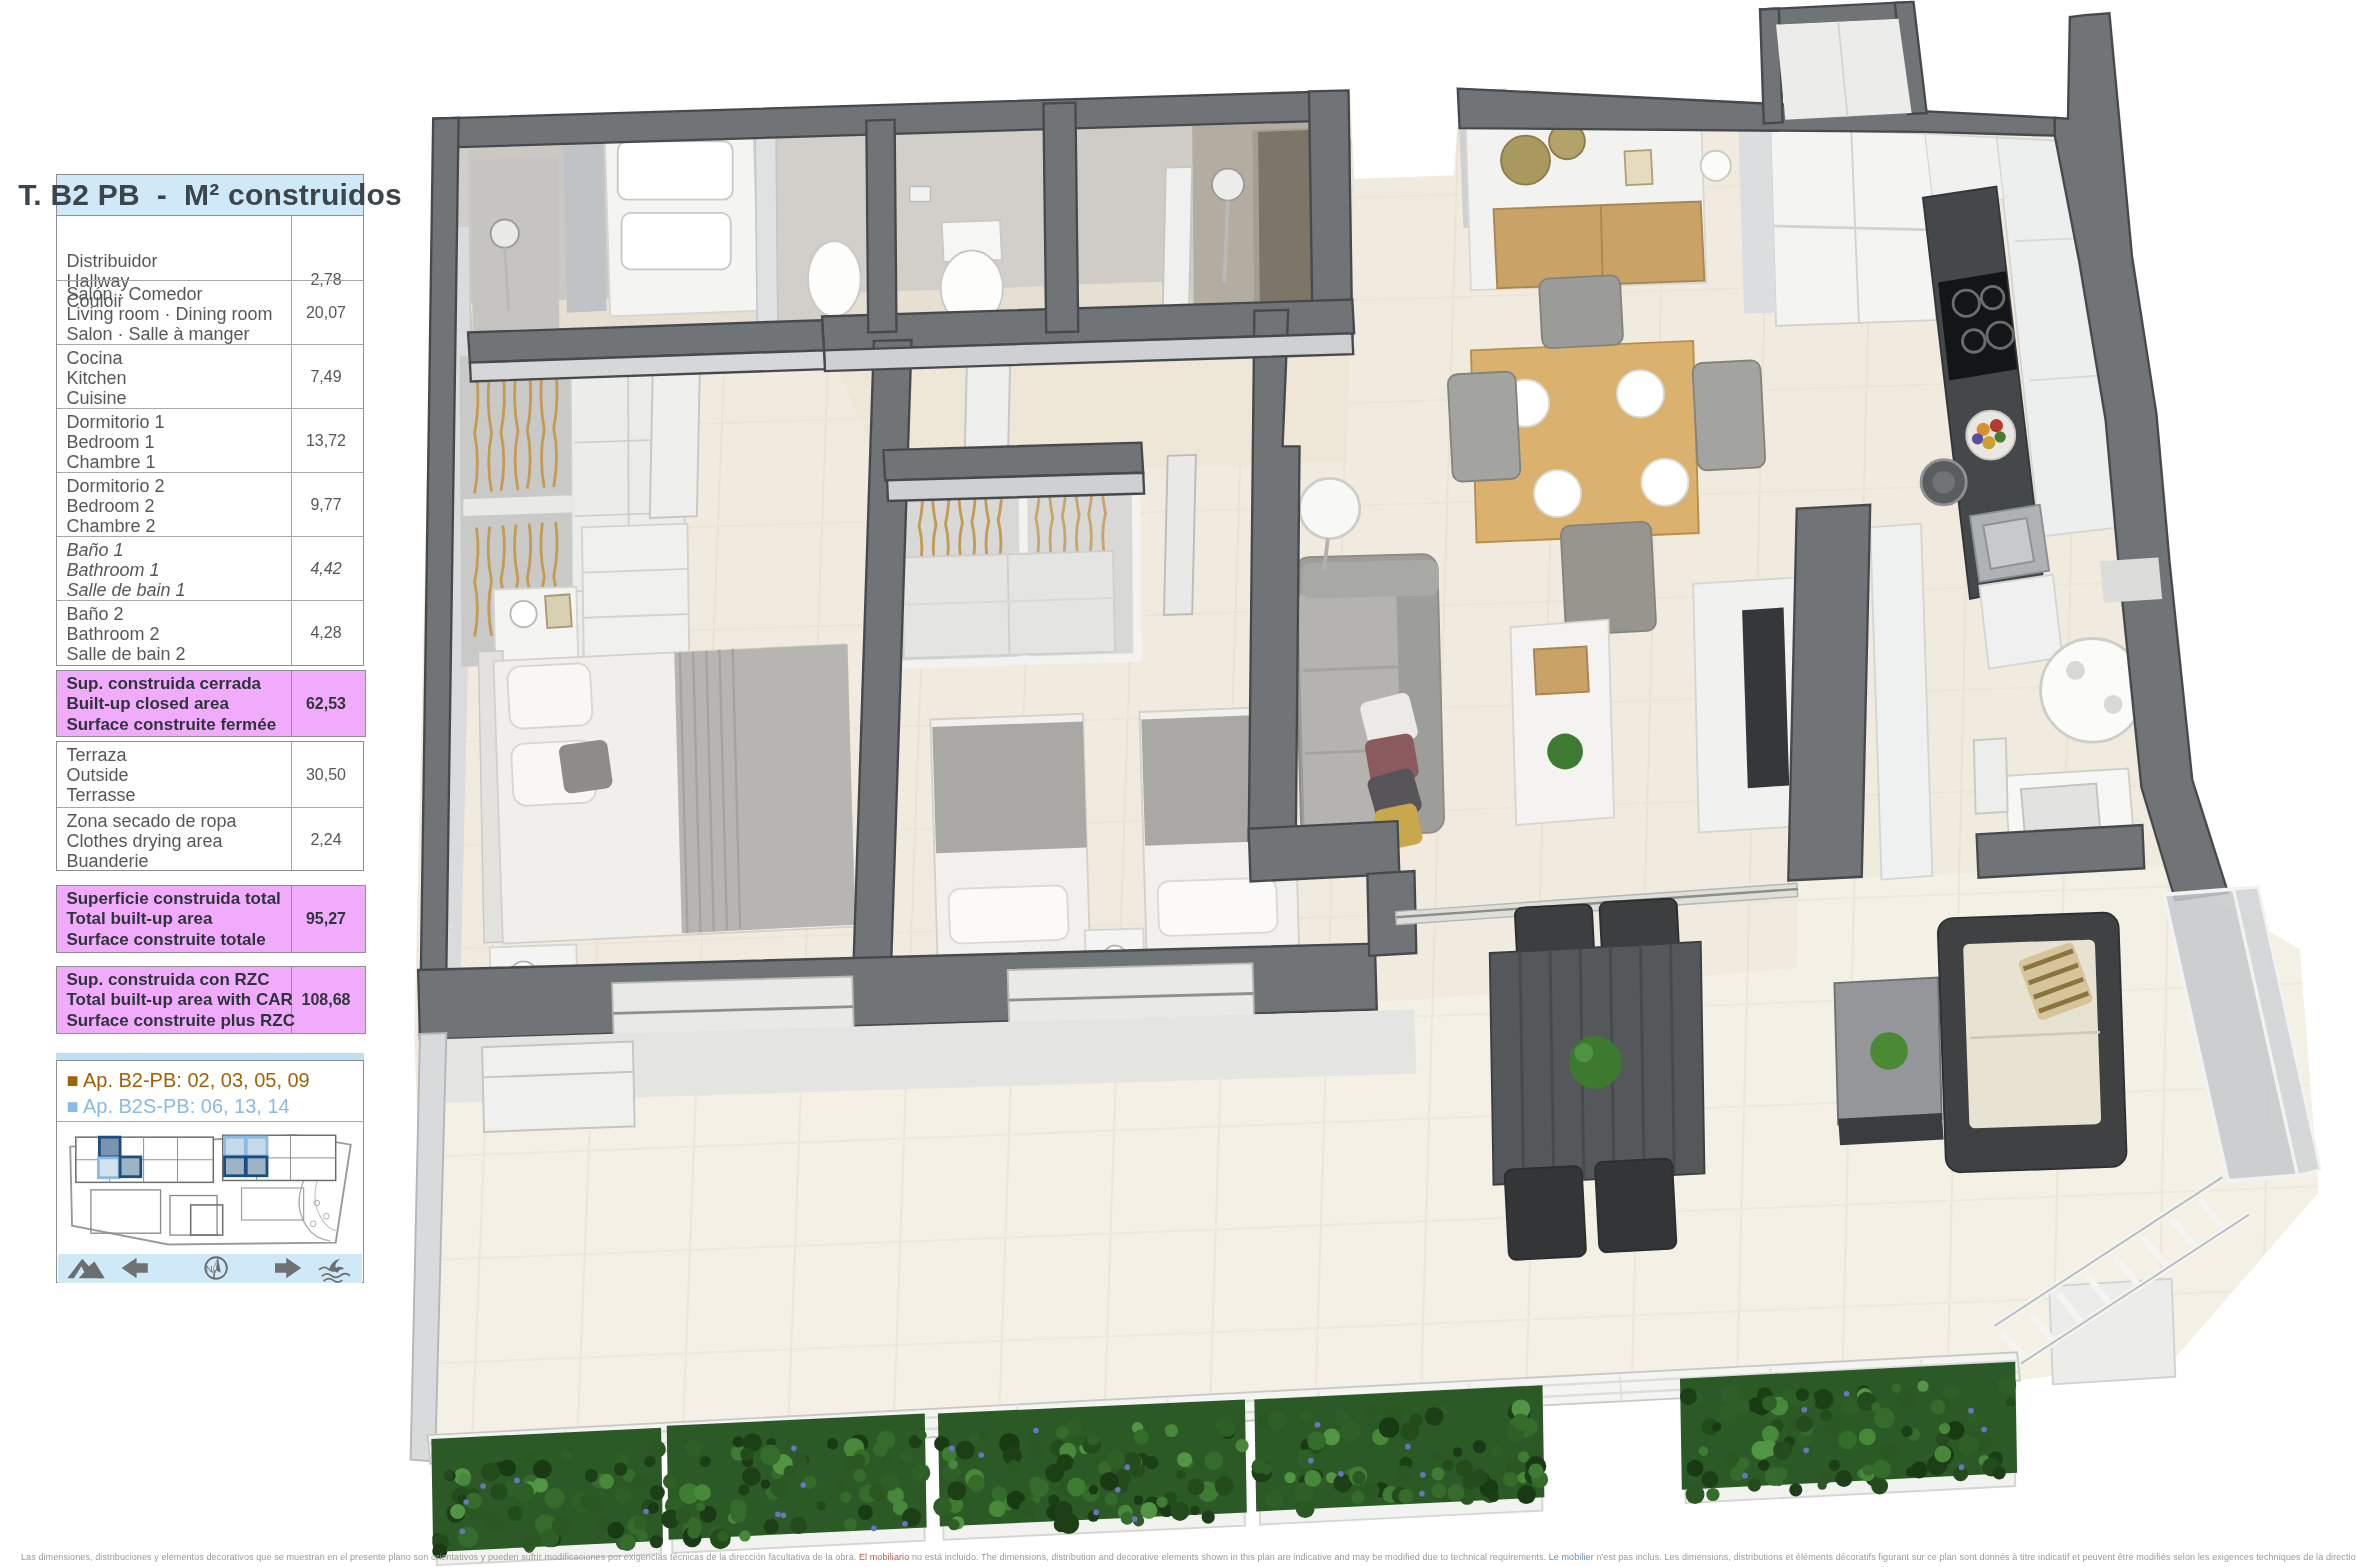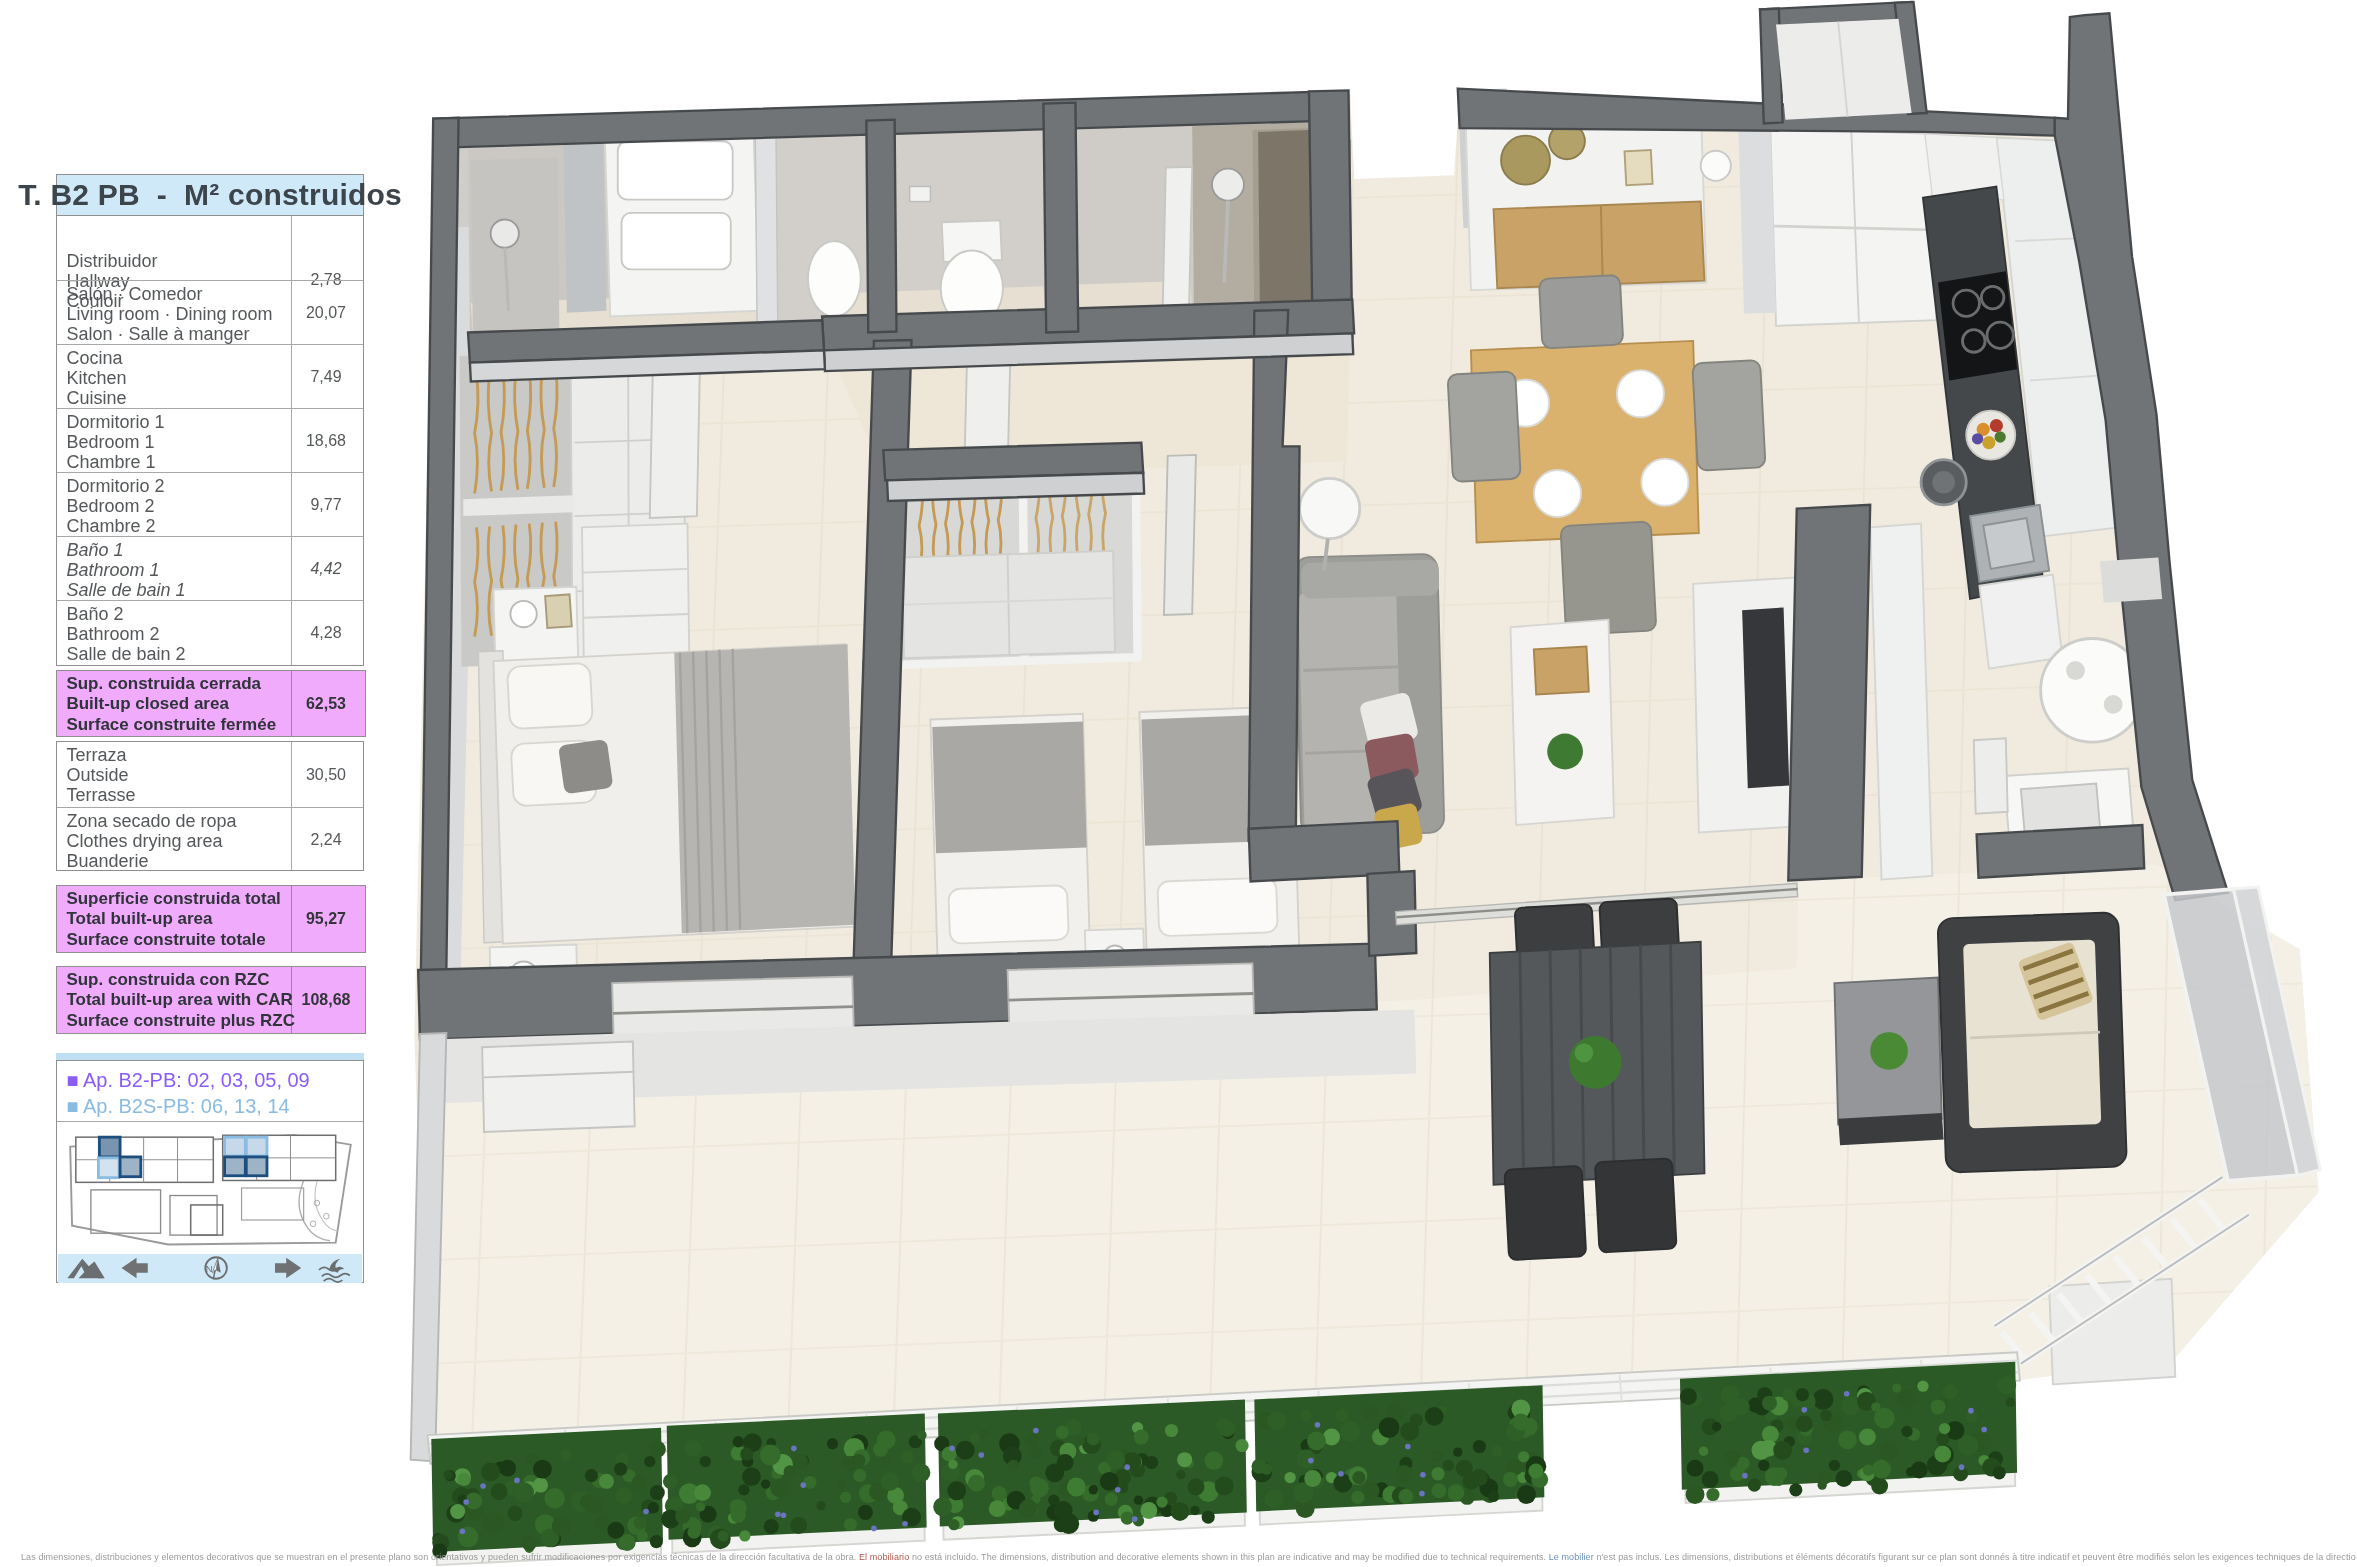--- a/index.html
+++ b/index.html
@@ -971,21 +971,21 @@
           <div class="num">20,07</div>
     </div>
 
     <div class="row" style="top:128px;height:64px;">
       <div class="lbl">Cocina<br>Kitchen<br>Cuisine</div>
           <div class="num">7,49</div>
     </div>
 
     <div class="row" style="top:192px;height:64px;">
       <div class="lbl">Dormitorio 1<br>Bedroom 1<br>Chambre 1</div>
-          <div class="num">18,68</div>
+          <div class="num">13,72</div>
     </div>
 
     <div class="row" style="top:256px;height:64px;">
       <div class="lbl">Dormitorio 2<br>Bedroom 2<br>Chambre 2</div>
           <div class="num">9,77</div>
     </div>
 
     <div class="row" style="top:320px;height:64px;font-style:italic;">
       <div class="lbl">Baño 1<br>Bathroom 1<br>Salle de bain 1</div>
           <div class="num">4,42</div>
@@ -1027,21 +1027,21 @@
 <div class="bluebox" style="top:966px;height:66px;">
   <div class="vline" style="background:#8f8f8f;"></div>
   <div class="lbl">Sup. construida con RZC<br>Total built-up area with CAR<br>Surface construite plus RZC</div>
   <div class="num">108,68</div>
 </div>
 
 <div class="abs" style="left:56px;top:1053px;width:308px;height:7.5px;background:#bfe0f2;"></div>
 
 <div class="abs" id="legendbox" style="left:56px;top:1060px;width:308px;height:223px;border:0.9px solid #8f8f8f;background:#fff;">
 
-  <div class="abs" style="left:9.4px;top:7.5px;font-size:20px;color:#8b5cf6;text-align:center;">■ Ap. B2-PB: 02, 03, 05, 09</div>
+  <div class="abs" style="left:9.4px;top:7.5px;font-size:20px;color:#a16207;text-align:center;">■ Ap. B2-PB: 02, 03, 05, 09</div>
 
   <div class="abs" style="left:9.4px;top:34px;font-size:20px;color:#8abbe0;">■ Ap. B2S-PB: 06, 13, 14</div>
   <div class="abs" style="left:0;top:60px;width:100%;height:0.9px;background:#a8a8a8;"></div>
 
   <svg class="abs" style="left:0;top:61px;" width="306" height="132" viewBox="0 0 325 140" id="minimap">
 
     <polygon points="14,26 252,14 312,24 296,128 118,130 16,110" fill="none" stroke="#9a9a9a" stroke-width="2"></polygon>
     <path d="M258,20 q10,26 2,48 q-8,24 6,44 q8,12 24,14" fill="none" stroke="#b0b0b0" stroke-width="1.5"></path>
     <path d="M274,24 q8,22 2,40 q-6,22 6,40 q6,10 16,12" fill="none" stroke="#c2c2c2" stroke-width="1.2"></path>
 

